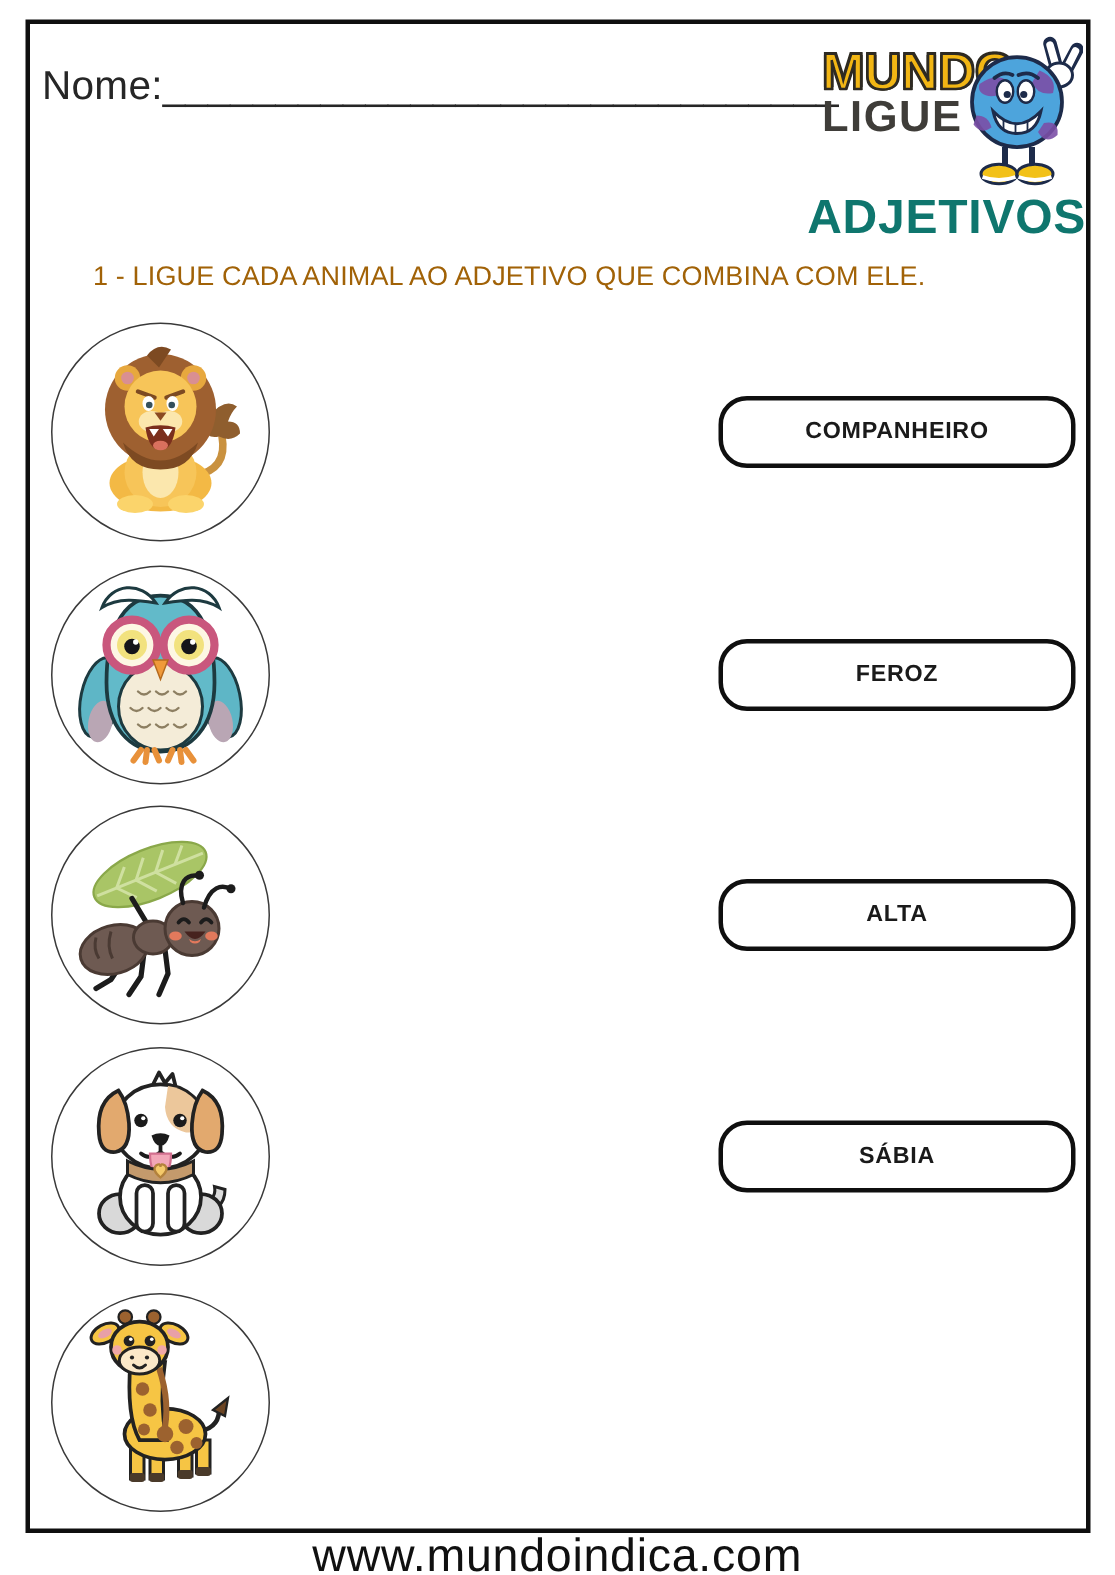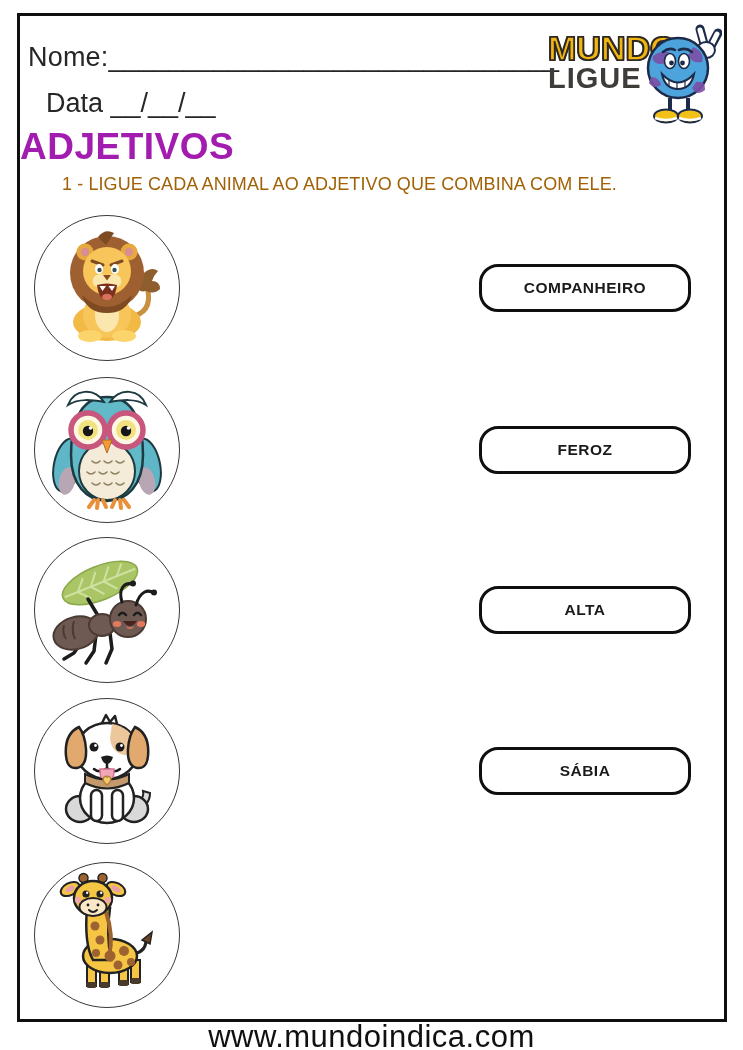--- a/index.html
+++ b/index.html
@@ -22,56 +22,55 @@
   .logo{position:absolute;top:16px;right:26px;width:150px;height:92px;}
   .logo-mundo{
     font-size:34px;font-weight:800;color:#f2b614;line-height:0.95;letter-spacing:0;
     -webkit-text-stroke:1.6px #2e2a22;text-shadow:1px 1px 0 #2e2a22,-1px 1px 0 #2e2a22,1px -1px 0 #2e2a22,-1px -1px 0 #2e2a22;
   }
   .logo-indica{
     font-size:29px;font-weight:800;color:#3f3d39;line-height:1.0;letter-spacing:1px;
   }
   .globe-wrap{position:absolute;top:-10px;right:-24px;width:84px;height:104px;}
   .title{
-    position:absolute;top:110px;left:0;width:100%;text-align:left;
-    font-size:37px;font-weight:800;color:#a21caf;letter-spacing:0.5px;
+    position:absolute;top:110px;left:0;width:100%;text-align:right;
+    font-size:32px;font-weight:800;color:#0f766e;letter-spacing:0.5px;
   }
   .instruction{
     position:absolute;top:158px;left:20px;right:20px;
     font-size:18px;font-weight:400;color:#a16207;letter-spacing:0.1px;margin-left:22px;
   }
   .row{position:absolute;left:0;width:100%;height:146px;}
   .row.r0{top:199px;} .row.r1{top:361px;} .row.r2{top:521px;} .row.r3{top:682px;} .row.r4{top:846px;}
   .animal-circle{
     position:absolute;left:14px;top:0;width:146px;height:146px;box-sizing:border-box;
     border:1.5px solid #3a3a3a;border-radius:50%;background:#fff;
     display:flex;align-items:center;justify-content:center;overflow:hidden;
   }
   .animal-circle svg{width:130px;height:130px;display:block;}
   .adj-box{
-    position:absolute;left:459px;top:49px;width:212px;height:48px;box-sizing:border-box;
+    position:absolute;left:459px;top:49px;width:238px;height:48px;box-sizing:border-box;
     border:3px solid #0f0f0f;border-radius:19px;background:#fff;
     display:flex;align-items:center;justify-content:center;
   }
   .adj-box span{
     font-size:15.5px;font-weight:700;color:#1a1a1a;letter-spacing:0.5px;white-space:nowrap;
   }
   .footer{
     position:absolute;left:0;top:1019px;width:743px;text-align:center;
     font-size:31px;color:#101010;letter-spacing:0.5px;
   }
 </style>
 </head>
 <body>
 
 <div class="sheet">
 
   <div class="nome-line"><span>Nome:</span><span class="blank">______________________________</span></div>
 
-  <div class="data-line">Data __/__/__</div>
 
   <div class="logo">
     <div class="logo-mundo">MUNDO</div>
     <div class="logo-indica">LIGUE</div>
     <div class="globe-wrap">
       <svg viewBox="0 0 84 104">
 
         <path d="M66 22 L62 7 M73 24 L80 11" stroke="#1d2b4a" stroke-width="9" stroke-linecap="round"></path>
         <path d="M66 22 L62 8 M73 24 L79 12" stroke="#ffffff" stroke-width="5" stroke-linecap="round"></path>
         <ellipse cx="68" cy="28" rx="9" ry="8" fill="#ffffff" stroke="#1d2b4a" stroke-width="2"></ellipse>

